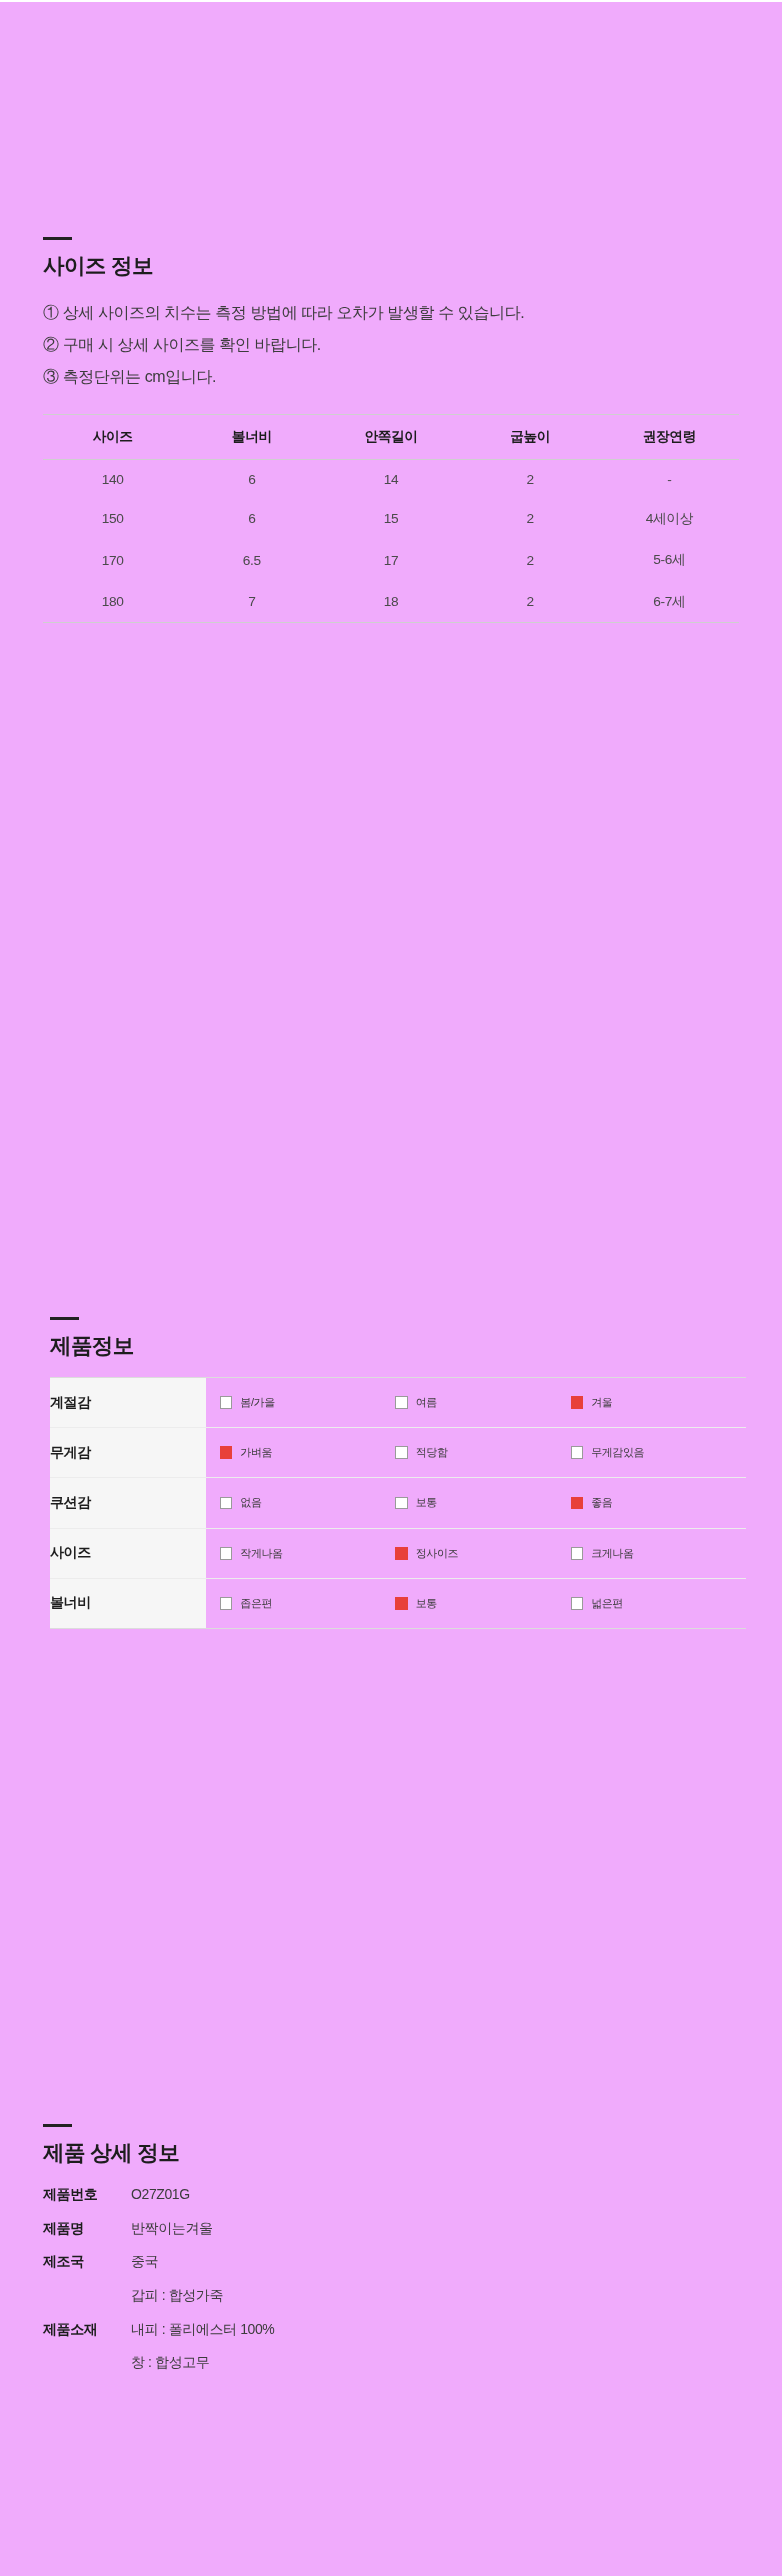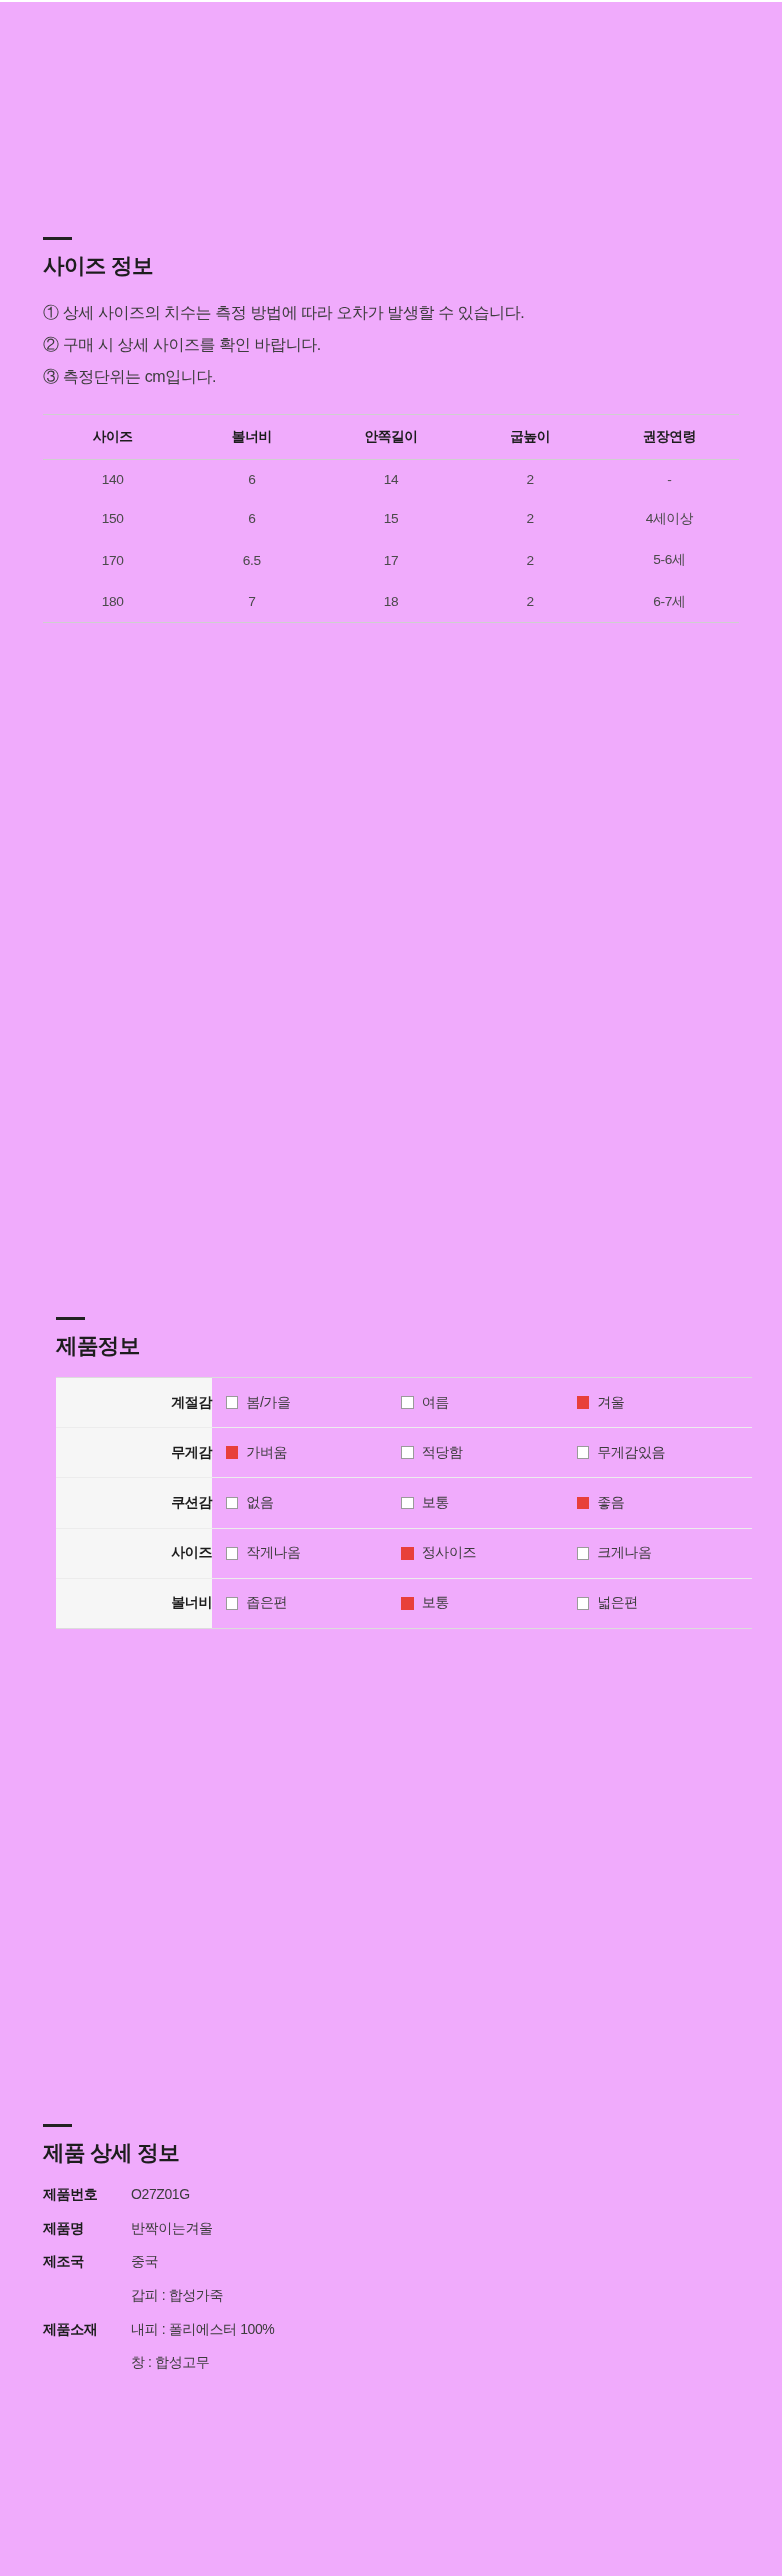--- a/index.html
+++ b/index.html
@@ -91,36 +91,36 @@
   }
   .pinfo-table tr + tr td, .pinfo-table tr + tr th {
     border-top: 1px solid #ececec;
   }
   .pinfo-table th {
     width: 156px;
     background: #f6f6f6;
     font-size: 14px;
     font-weight: bold;
     color: #1d1d1d;
-    text-align: right;
+    text-align: left;
     padding: 15.6px 0;
     letter-spacing: -0.4px;
   }
   .pinfo-table td {
     padding: 15.6px 0 15.6px 0;
   }
   .opts {
     display: flex;
     align-items: center;
   }
   .opt {
     display: flex;
     align-items: center;
     width: 181px;
-    font-size: 14px;
+    font-size: 11px;
     color: #3c3c3c;
     letter-spacing: -0.4px;
   }
   .opt:first-child { padding-left: 13.7px; }
   .box {
     display: inline-block;
     width: 10.8px;
     height: 10.8px;
     border: 1px solid #9a9a9a;
     background: #ffffff;
@@ -209,21 +209,21 @@
           <td>180</td>
           <td>7</td>
           <td>18</td>
           <td>2</td>
           <td>6-7세</td>
         </tr>
       </tbody>
     </table>
   </div>
 
-  <div class="section" style="left:56px; top:1315px;">
+  <div class="section" style="left:50px; top:1315px;">
     <div class="rule"></div>
     <h2 class="sec-title">제품정보</h2>
 
     <table class="pinfo-table">
       <tbody>
         <tr>
           <th>계절감</th>
           <td>
             <div class="opts">
               <div class="opt">

